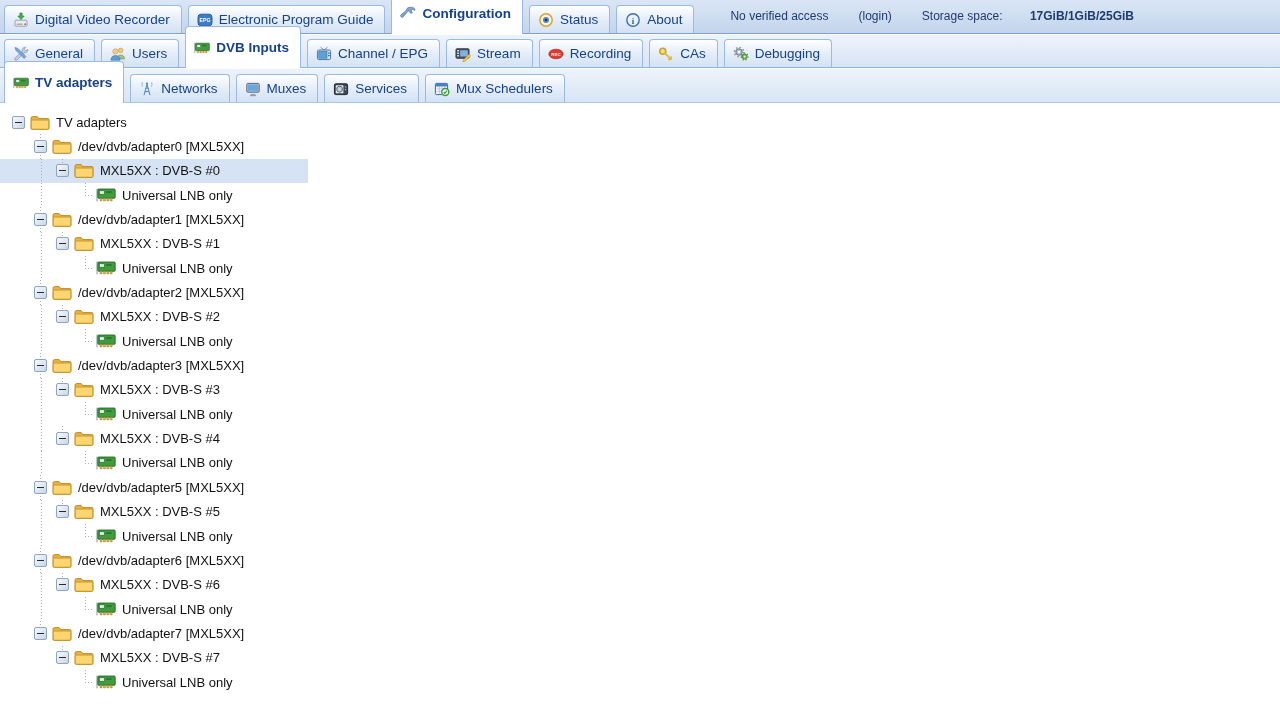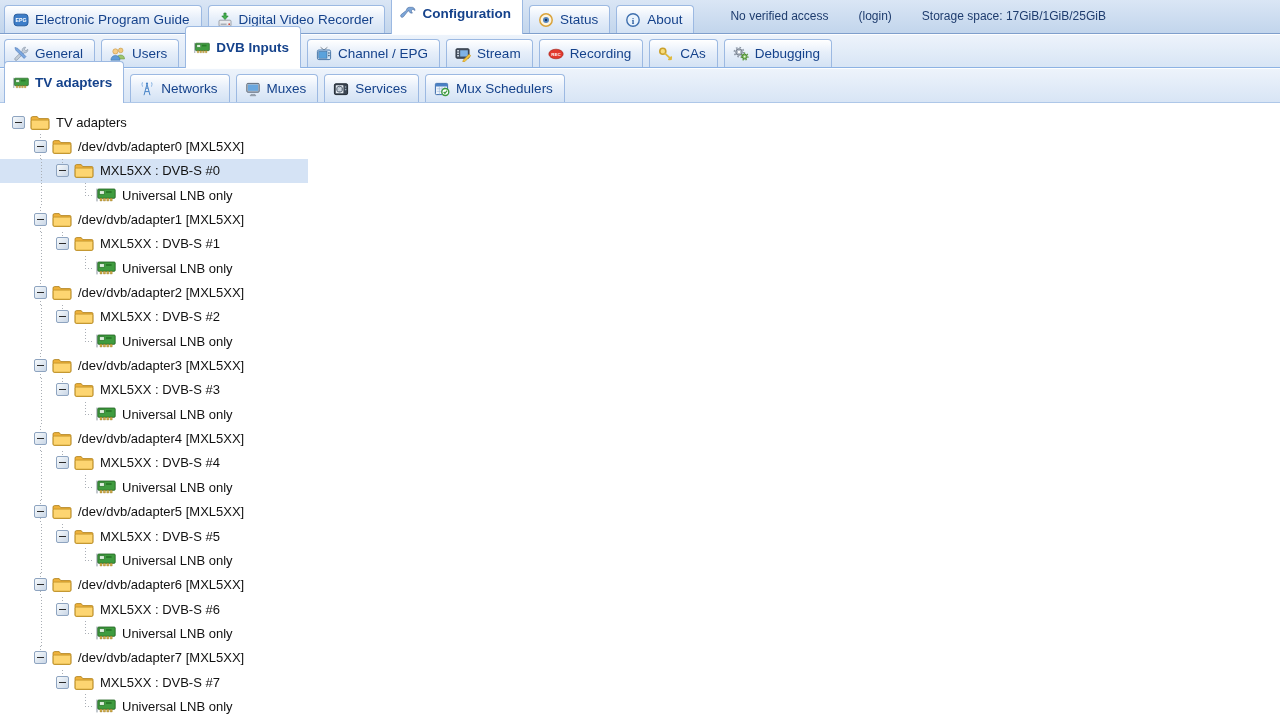--- a/index.html
+++ b/index.html
@@ -19,21 +19,21 @@
          color:#15428b; font-size:13.5px; white-space:nowrap; cursor:pointer;
          box-shadow:inset 0 1px 0 rgba(255,255,255,.9); }
   .tab.active { background:#ffffff; font-weight:bold; height:42px; margin-bottom:-1px;
                 z-index:2; box-shadow:none; }
   .tab .ticon { width:16px; height:16px; display:flex; align-items:center; justify-content:center; }
   .tab .ticon svg { width:16px; height:16px; display:block; }
   
   .topstatus { display:flex; align-items:center; height:34px; color:#1e3c6e;
                font-size:12px; white-space:nowrap; }
   .topstatus .item { margin-left:30px; }
-  .topstatus .bold { font-weight:normal; }
+  .topstatus .bold { font-weight:bold;margin-left:24px; }
   
   .tree { padding-top:7px; background:#fff; }
   .trow { display:flex; align-items:center; height:24.35px; padding-left:12px;
           font-size:13px; color:#111; cursor:pointer; }
   .trow.selected { width:308px; background:#d5e3f5; }
   .cell { width:22px; height:100%; position:relative; flex:none; }
   .cell.line::before { content:""; position:absolute; left:7px; top:0; bottom:0; width:1px;
           background:repeating-linear-gradient(to bottom,#a9aeb5 0 1px,transparent 1px 3px); }
   .conn { width:16px; height:100%; position:relative; flex:none;
           display:flex; align-items:center; }
@@ -56,36 +56,36 @@
   .nlabel { margin-left:4px; white-space:nowrap; }
 </style>
 </head>
 <body>
 
 <div class="strip strip1">
   <div style="display:flex;align-items:flex-end;">
       <div class="tab">
         <span class="ticon">
           <svg viewBox="0 0 16 16">
-            <rect x="1" y="2.2" width="14" height="11.6" rx="3" fill="#3d7dc8" stroke="#2a5e9e"></rect>
-            <text x="8" y="10.3" font-size="5.2" font-weight="bold" fill="#fff" text-anchor="middle" font-family="sans-serif">EPG</text>
-          </svg>
-        </span>
-        <span>Electronic Program Guide</span>
-      </div>
-      <div class="tab">
-        <span class="ticon">
-          <svg viewBox="0 0 16 16">
             <rect x="2" y="8.2" width="12" height="6" rx="1" fill="#e9ebef" stroke="#8a8f98" stroke-width=".8"></rect>
             <rect x="3.6" y="11.6" width="6" height="1.2" fill="#9aa0aa"></rect>
             <circle cx="12.2" cy="12.2" r=".9" fill="#d0473a"></circle>
             <path d="M6.9 1h2.2v3h2.1L8 7.6 4.8 4h2.1z" fill="#43b04e" stroke="#1f7a2a" stroke-width=".6"></path>
           </svg>
         </span>
         <span>Digital Video Recorder</span>
+      </div>
+      <div class="tab">
+        <span class="ticon">
+          <svg viewBox="0 0 16 16">
+            <rect x="1" y="2.2" width="14" height="11.6" rx="3" fill="#3d7dc8" stroke="#2a5e9e"></rect>
+            <text x="8" y="10.3" font-size="5.2" font-weight="bold" fill="#fff" text-anchor="middle" font-family="sans-serif">EPG</text>
+          </svg>
+        </span>
+        <span>Electronic Program Guide</span>
       </div>
       <div class="tab active">
         <span class="ticon">
           <svg viewBox="0 0 16 16">
             <path d="M11.3 1.3c2-.3 3.6 1 3.7 3.2l-2.2-1.3-1.7 1.7 1.3 2.2c-2.1.3-3.5-.9-3.8-2.8L3.4 10.8c-.7.7-1.8.7-2.4 0-.6-.7-.5-1.7.2-2.3l5.3-4.2c-.1-1.7 1.1-2.8 2.8-3z" fill="#7da7d9" stroke="#49699c" stroke-width=".6"></path>
           </svg>
         </span>
         <span>Configuration</span>
       </div>
       <div class="tab">
@@ -450,33 +450,20 @@
           <rect x="1.8" y="1" width="17.4" height="9.3" rx="1" fill="#3f9c3f" stroke="#1e601e" stroke-width=".8"></rect>
           <rect x="3.6" y="2.8" width="4.6" height="3.4" fill="#dff0df" stroke="#1e601e" stroke-width=".5"></rect>
           <rect x="10" y="3" width="5.6" height="2" fill="#2a7b2a"></rect>
           <path d="M4 10.3h2v2.6H4zM7.4 10.3h2v2.6h-2zM10.8 10.3h2v2.6h-2zM14.2 10.3h2v2.6h-2z" fill="#d9b34d" stroke="#8a6d1d" stroke-width=".4"></path>
         </svg>
       </span>
       <span class="nlabel">Universal LNB only</span>
     </div>
     <div class="trow">
       <span class="cell"></span>
-      <span class="conn through">
-        <span class="minusbox"></span>
-      </span>
-      <span class="nicon">
-        <svg viewBox="0 0 20 15" width="20" height="15">
-          <path d="M1 3.2Q1 1.6 2.6 1.6h4.6l1.6 2H17.9Q19 3.6 19 4.7V13q0 1.4-1.4 1.4H2.4Q1 14.4 1 13z" fill="#eeb23c" stroke="#a97c17" stroke-width=".8"></path>
-          <path d="M1.2 6.4q0-1.3 1.3-1.3h15q1.3 0 1.3 1.3V13q0 1.2-1.2 1.2H2.4Q1.2 14.2 1.2 13z" fill="#fdd571" stroke="#b8891d" stroke-width=".7"></path>
-        </svg>
-      </span>
-      <span class="nlabel">/dev/dvb/adapter4 [MXL5XX]</span>
-    </div>
-    <div class="trow">
-      <span class="cell"></span>
       <span class="cell line"></span>
       <span class="conn halftop">
         <span class="minusbox"></span>
       </span>
       <span class="nicon">
         <svg viewBox="0 0 20 15" width="20" height="15">
           <path d="M1 3.2Q1 1.6 2.6 1.6h4.6l1.6 2H17.9Q19 3.6 19 4.7V13q0 1.4-1.4 1.4H2.4Q1 14.4 1 13z" fill="#eeb23c" stroke="#a97c17" stroke-width=".8"></path>
           <path d="M1.2 6.4q0-1.3 1.3-1.3h15q1.3 0 1.3 1.3V13q0 1.2-1.2 1.2H2.4Q1.2 14.2 1.2 13z" fill="#fdd571" stroke="#b8891d" stroke-width=".7"></path>
         </svg>
       </span>

